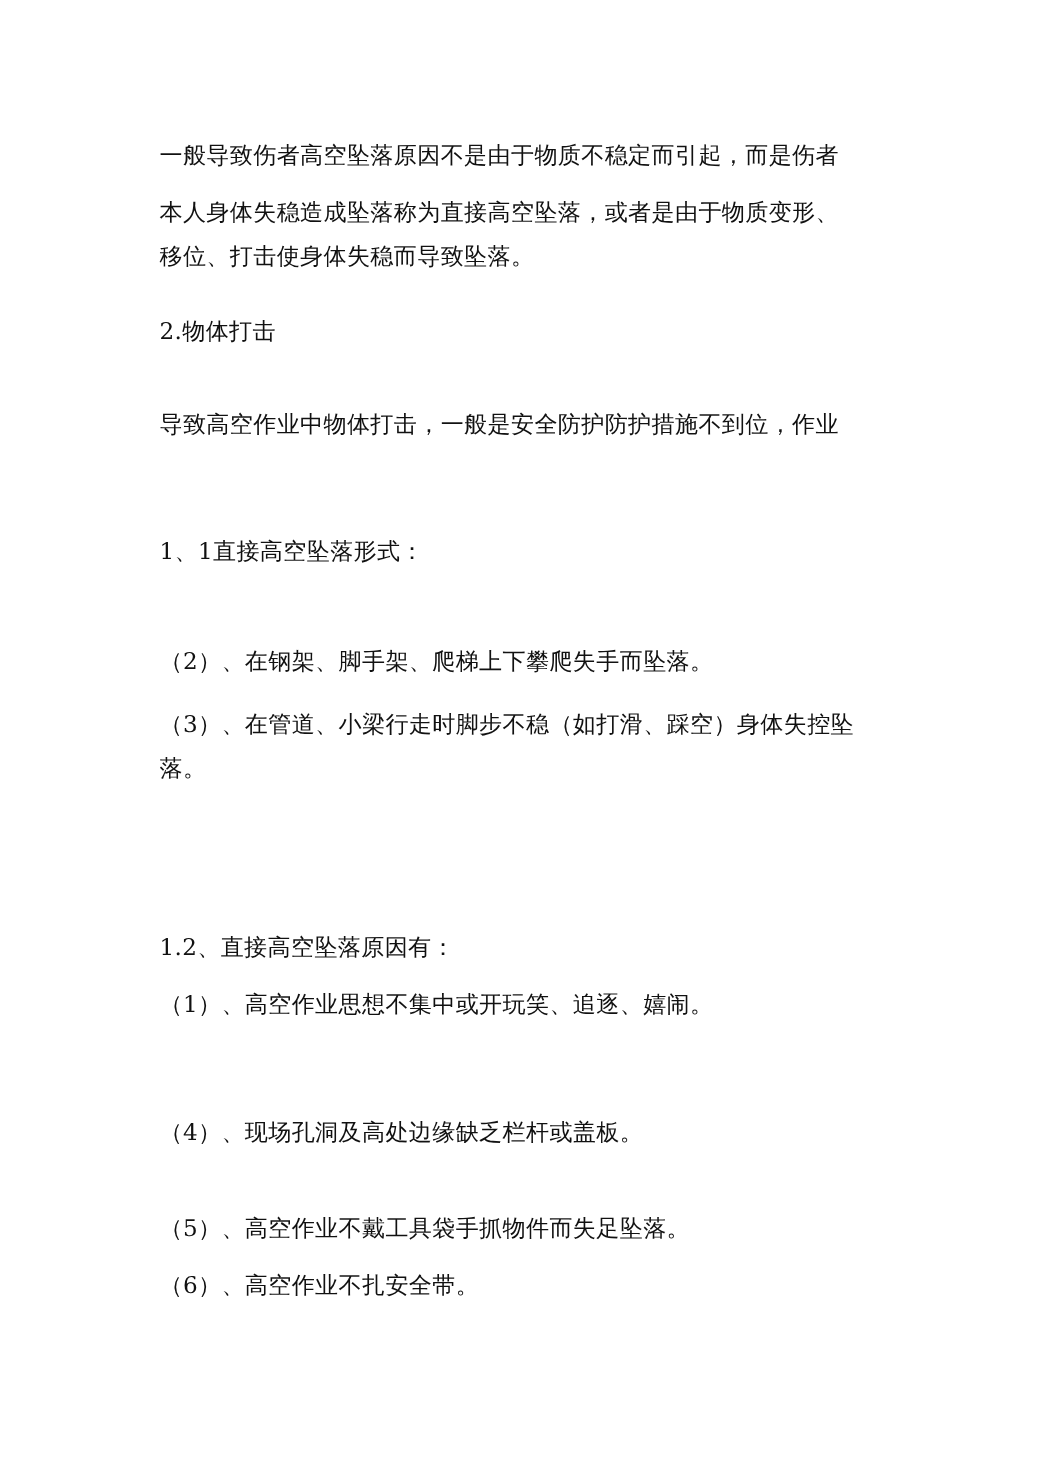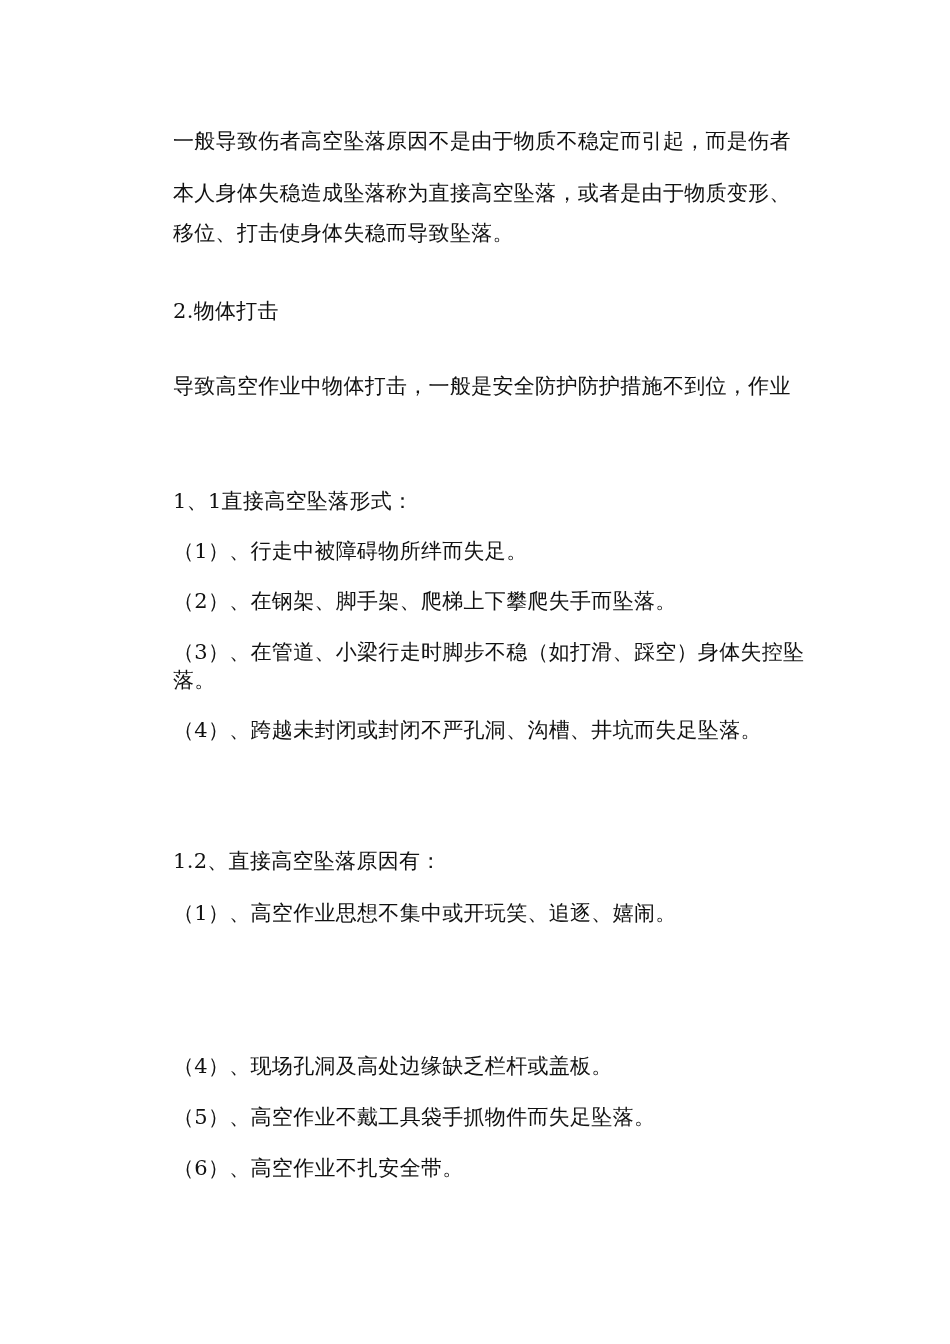--- a/index.html
+++ b/index.html
@@ -1,38 +1,36 @@
 <!DOCTYPE html>
 <html><head>
 <meta charset="utf-8">
 <style>
   html, body { margin: 0; padding: 0; background: #ffffff; }
   body { width: 950px; height: 1344px; position: relative; overflow: hidden;
          font-family: "DejaVu Serif", "Liberation Serif", serif; color: #111111; }
   .page { position: absolute; left: 0; top: 0; width: 950px; height: 1344px; background: #ffffff; }
-  .line { position: absolute; left: 145px; font-size: 21px; line-height: 26px; white-space: nowrap; letter-spacing: 0.3px; margin-left: 28px; }
-  .wrap { white-space: normal; width: 665px; line-height: 28px; }
+  .line { position: absolute; left: 145px; font-size: 21px; line-height: 26px; white-space: nowrap; letter-spacing: 0.3px; }
+  .wrap { white-space: normal; width: 665px; line-height: 40px; }
 </style>
 </head>
 <body>
 
 <div class="page">
 
   <div class="line" style="top:128px">一般导致伤者高空坠落原因不是由于物质不稳定而引起，而是伤者</div>
   <div class="line" style="top:180px">本人身体失稳造成坠落称为直接高空坠落，或者是由于物质变形、</div>
   <div class="line" style="top:220px">移位、打击使身体失稳而导致坠落。</div>
 
-  <div class="line" style="top:298px">2.物体打击</div>
+  <div class="line" style="top:288px">2.物体打击</div>
   <div class="line" style="top:373px">导致高空作业中物体打击，一般是安全防护防护措施不到位，作业</div>
 
   <div class="line" style="top:488px">1、1直接高空坠落形式：</div>
-  <div class="line" style="top:538px">（1）、行走中被障碍物所绊而失足。</div>
   <div class="line" style="top:588px">（2）、在钢架、脚手架、爬梯上下攀爬失手而坠落。</div>
   <div class="line wrap" style="top:638px">（3）、在管道、小梁行走时脚步不稳（如打滑、踩空）身体失控坠落。</div>
-  <div class="line" style="top:717px">（4）、跨越未封闭或封闭不严孔洞、沟槽、井坑而失足坠落。</div>
 
   <div class="line" style="top:848px">1.2、直接高空坠落原因有：</div>
   <div class="line" style="top:900px">（1）、高空作业思想不集中或开玩笑、追逐、嬉闹。</div>
-  <div class="line" style="top:1053px">（4）、现场孔洞及高处边缘缺乏栏杆或盖板。</div>
+  <div class="line" style="top:1016px">（4）、现场孔洞及高处边缘缺乏栏杆或盖板。</div>
   <div class="line" style="top:1104px">（5）、高空作业不戴工具袋手抓物件而失足坠落。</div>
   <div class="line" style="top:1155px">（6）、高空作业不扎安全带。</div>
 
 </div>
 
 </body></html>

